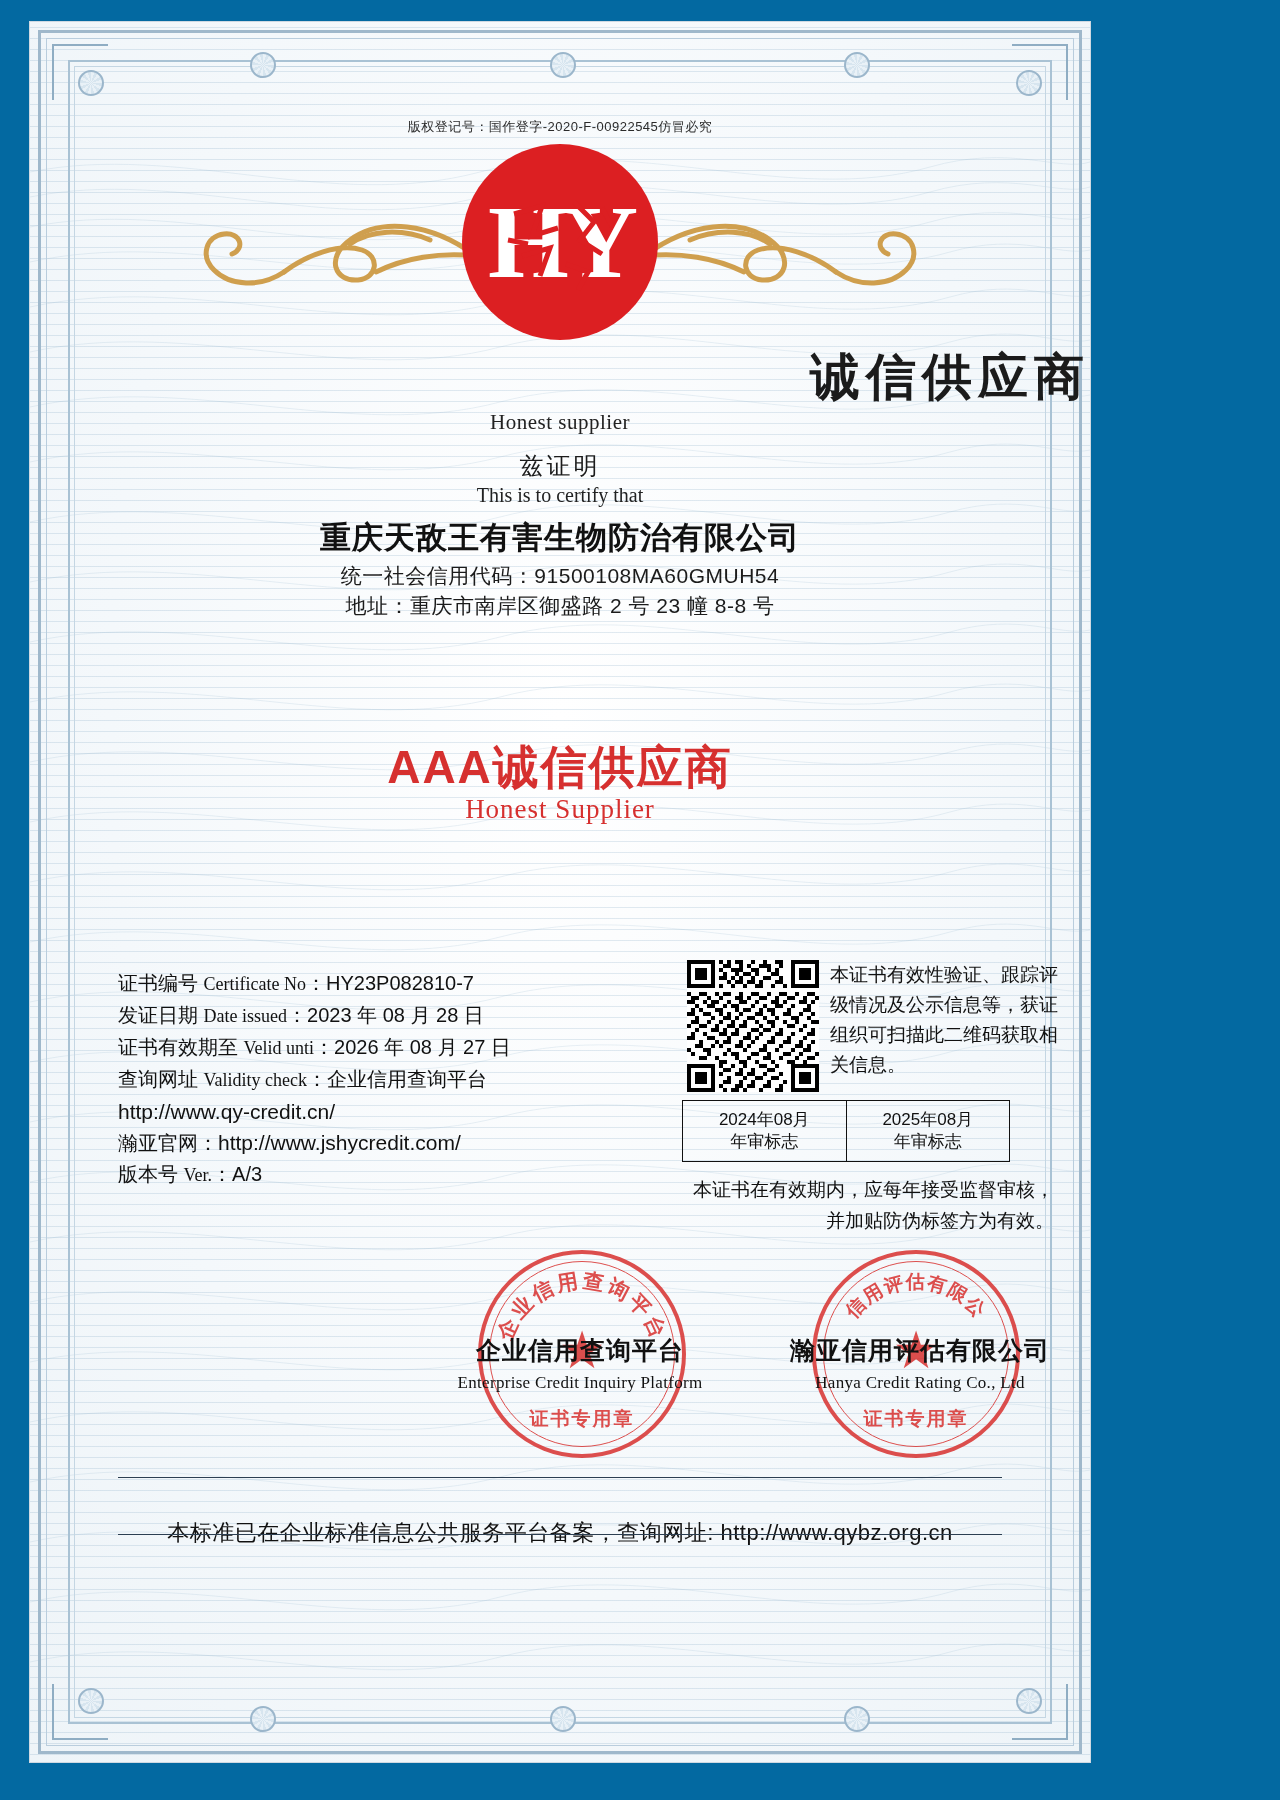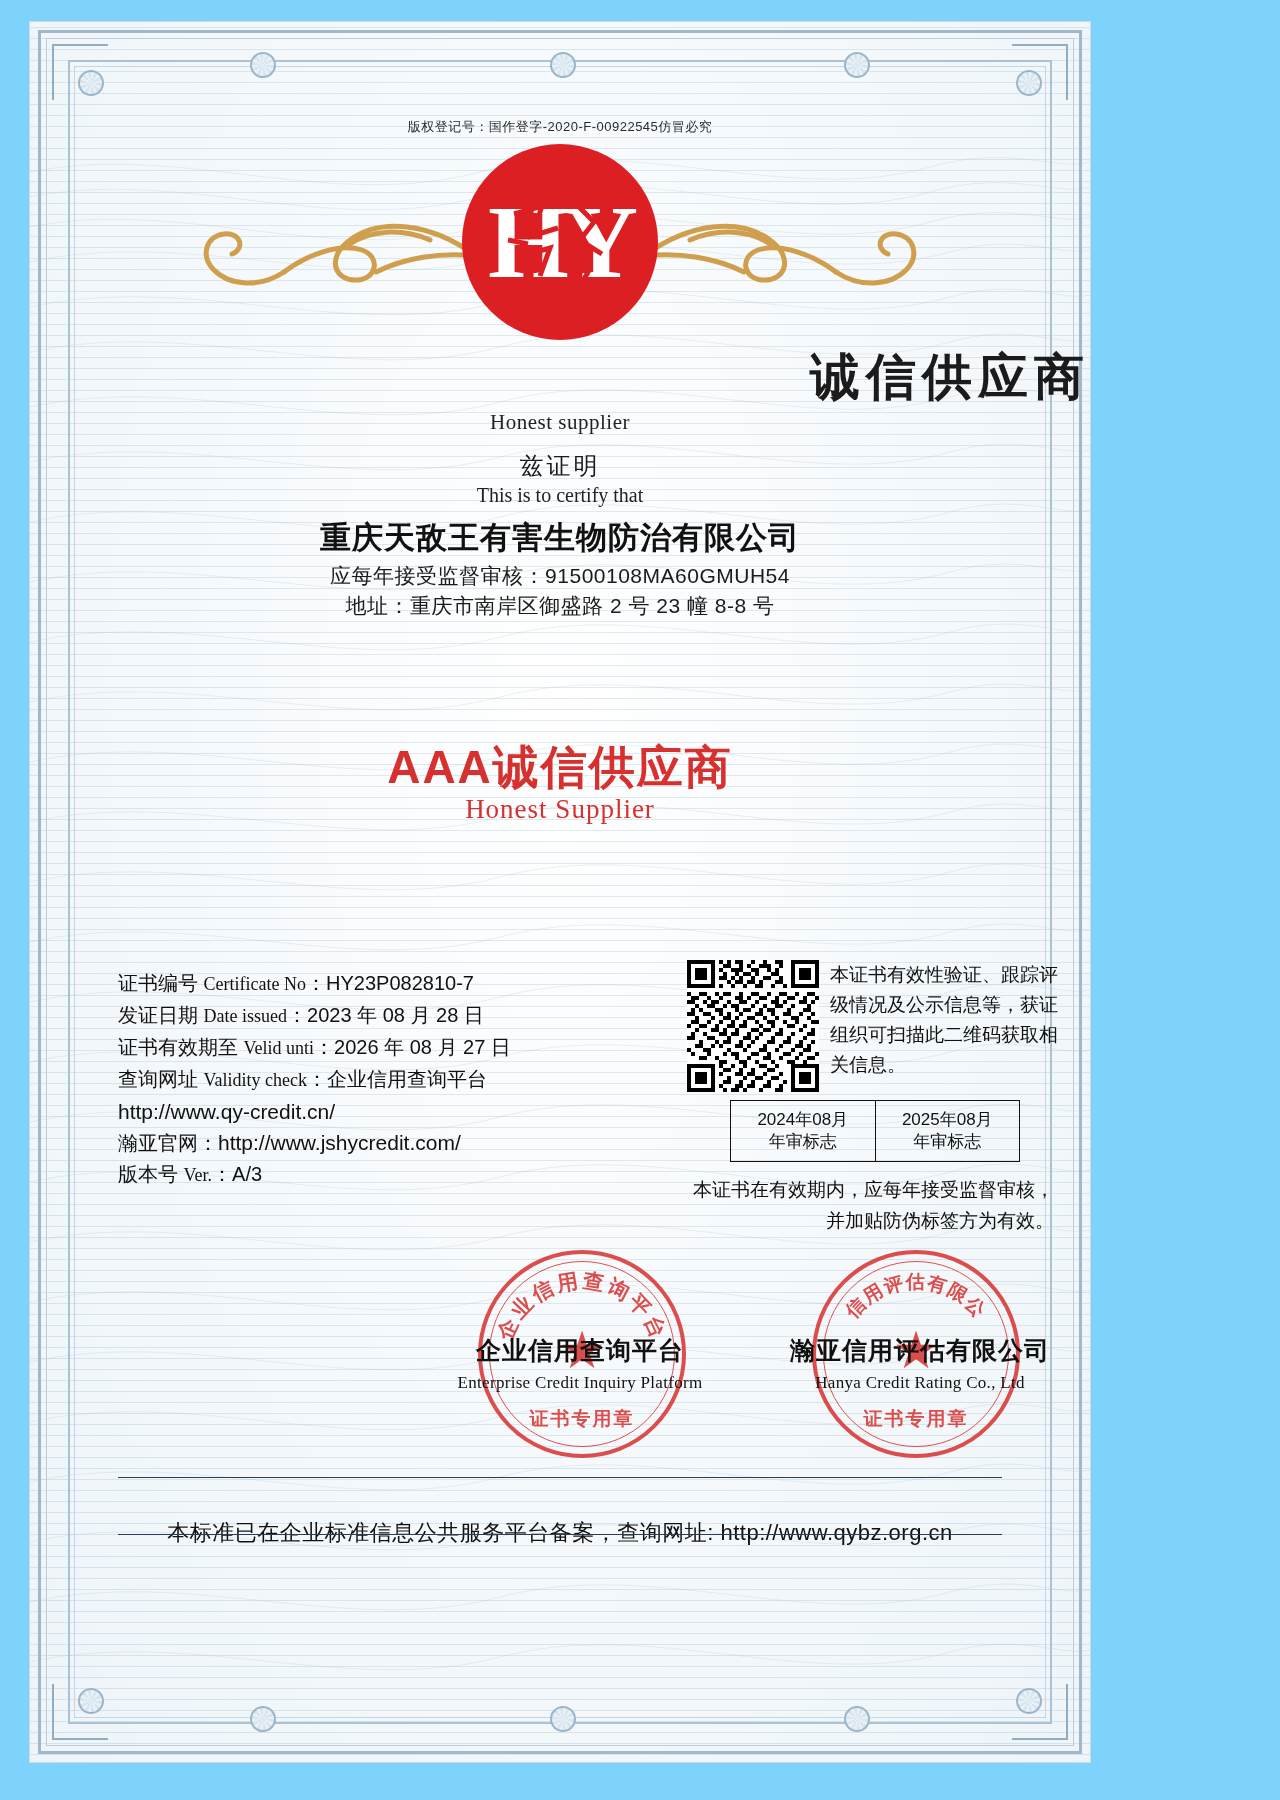--- a/index.html
+++ b/index.html
@@ -5,21 +5,21 @@
   html,body{margin:0;padding:0;}
   body{
     width:1280px;height:1800px;
     background:#ffffff;
     font-family:"Liberation Sans", sans-serif;
     overflow:hidden;
   }
   .page{
     position:relative;
     width:1280px;height:1800px;
-    background:#7dd3fc;
+    background:#0369a1;
   }
   
   .cert{
     position:absolute;
     left:30px;top:22px;
     width:1060px;height:1740px;
     background:
       repeating-linear-gradient(
         180deg,
         rgba(120,160,190,0.00) 0px,
@@ -170,23 +170,22 @@
     position:absolute;left:657px;top:938px;width:132px;height:132px;
     background:#fff;
   }
   .qr svg{display:block;}
   .qr-note{
     position:absolute;left:800px;top:938px;width:228px;
     font-size:19px;line-height:30px;color:#111;
     text-align:justify;
   }
   .stamps-year{
-    position:absolute;left:652px;top:1078px;width:290px;height:62px;
+    position:absolute;left:652px;top:1078px;width:328px;height:62px;
     display:flex;
-    margin-left:48px;
   }
   .ybox{
     flex:1;border:1.5px solid #111;
     display:flex;flex-direction:column;align-items:center;justify-content:center;
     font-size:17px;color:#111;line-height:22px;
   }
   .ybox + .ybox{border-left:none;}
   .note-bottom{
     position:absolute;left:652px;top:1152px;width:372px;
     font-size:19px;line-height:31px;color:#111;text-align:right;
@@ -336,21 +335,21 @@
         </svg>
       </div>
     </div>
 
     <div class="title-cn">诚信供应商</div>
     <div class="title-en">Honest supplier</div>
     <div class="certify-cn">兹证明</div>
     <div class="certify-en">This is to certify that</div>
 
     <div class="company">重庆天敌王有害生物防治有限公司</div>
-    <div class="credit-code">应每年接受监督审核：91500108MA60GMUH54</div>
+    <div class="credit-code">统一社会信用代码：91500108MA60GMUH54</div>
     <div class="address">地址：重庆市南岸区御盛路 2 号 23 幢 8-8 号</div>
 
     <div class="award-cn">AAA诚信供应商</div>
     <div class="award-en">Honest Supplier</div>
 
     <div class="info">
       <div class="row">
         <span class="lbl-cn">证书编号</span>
         <span class="lbl-en">Certificate No</span><span>：</span><span class="val">HY23P082810-7</span>
       </div>

